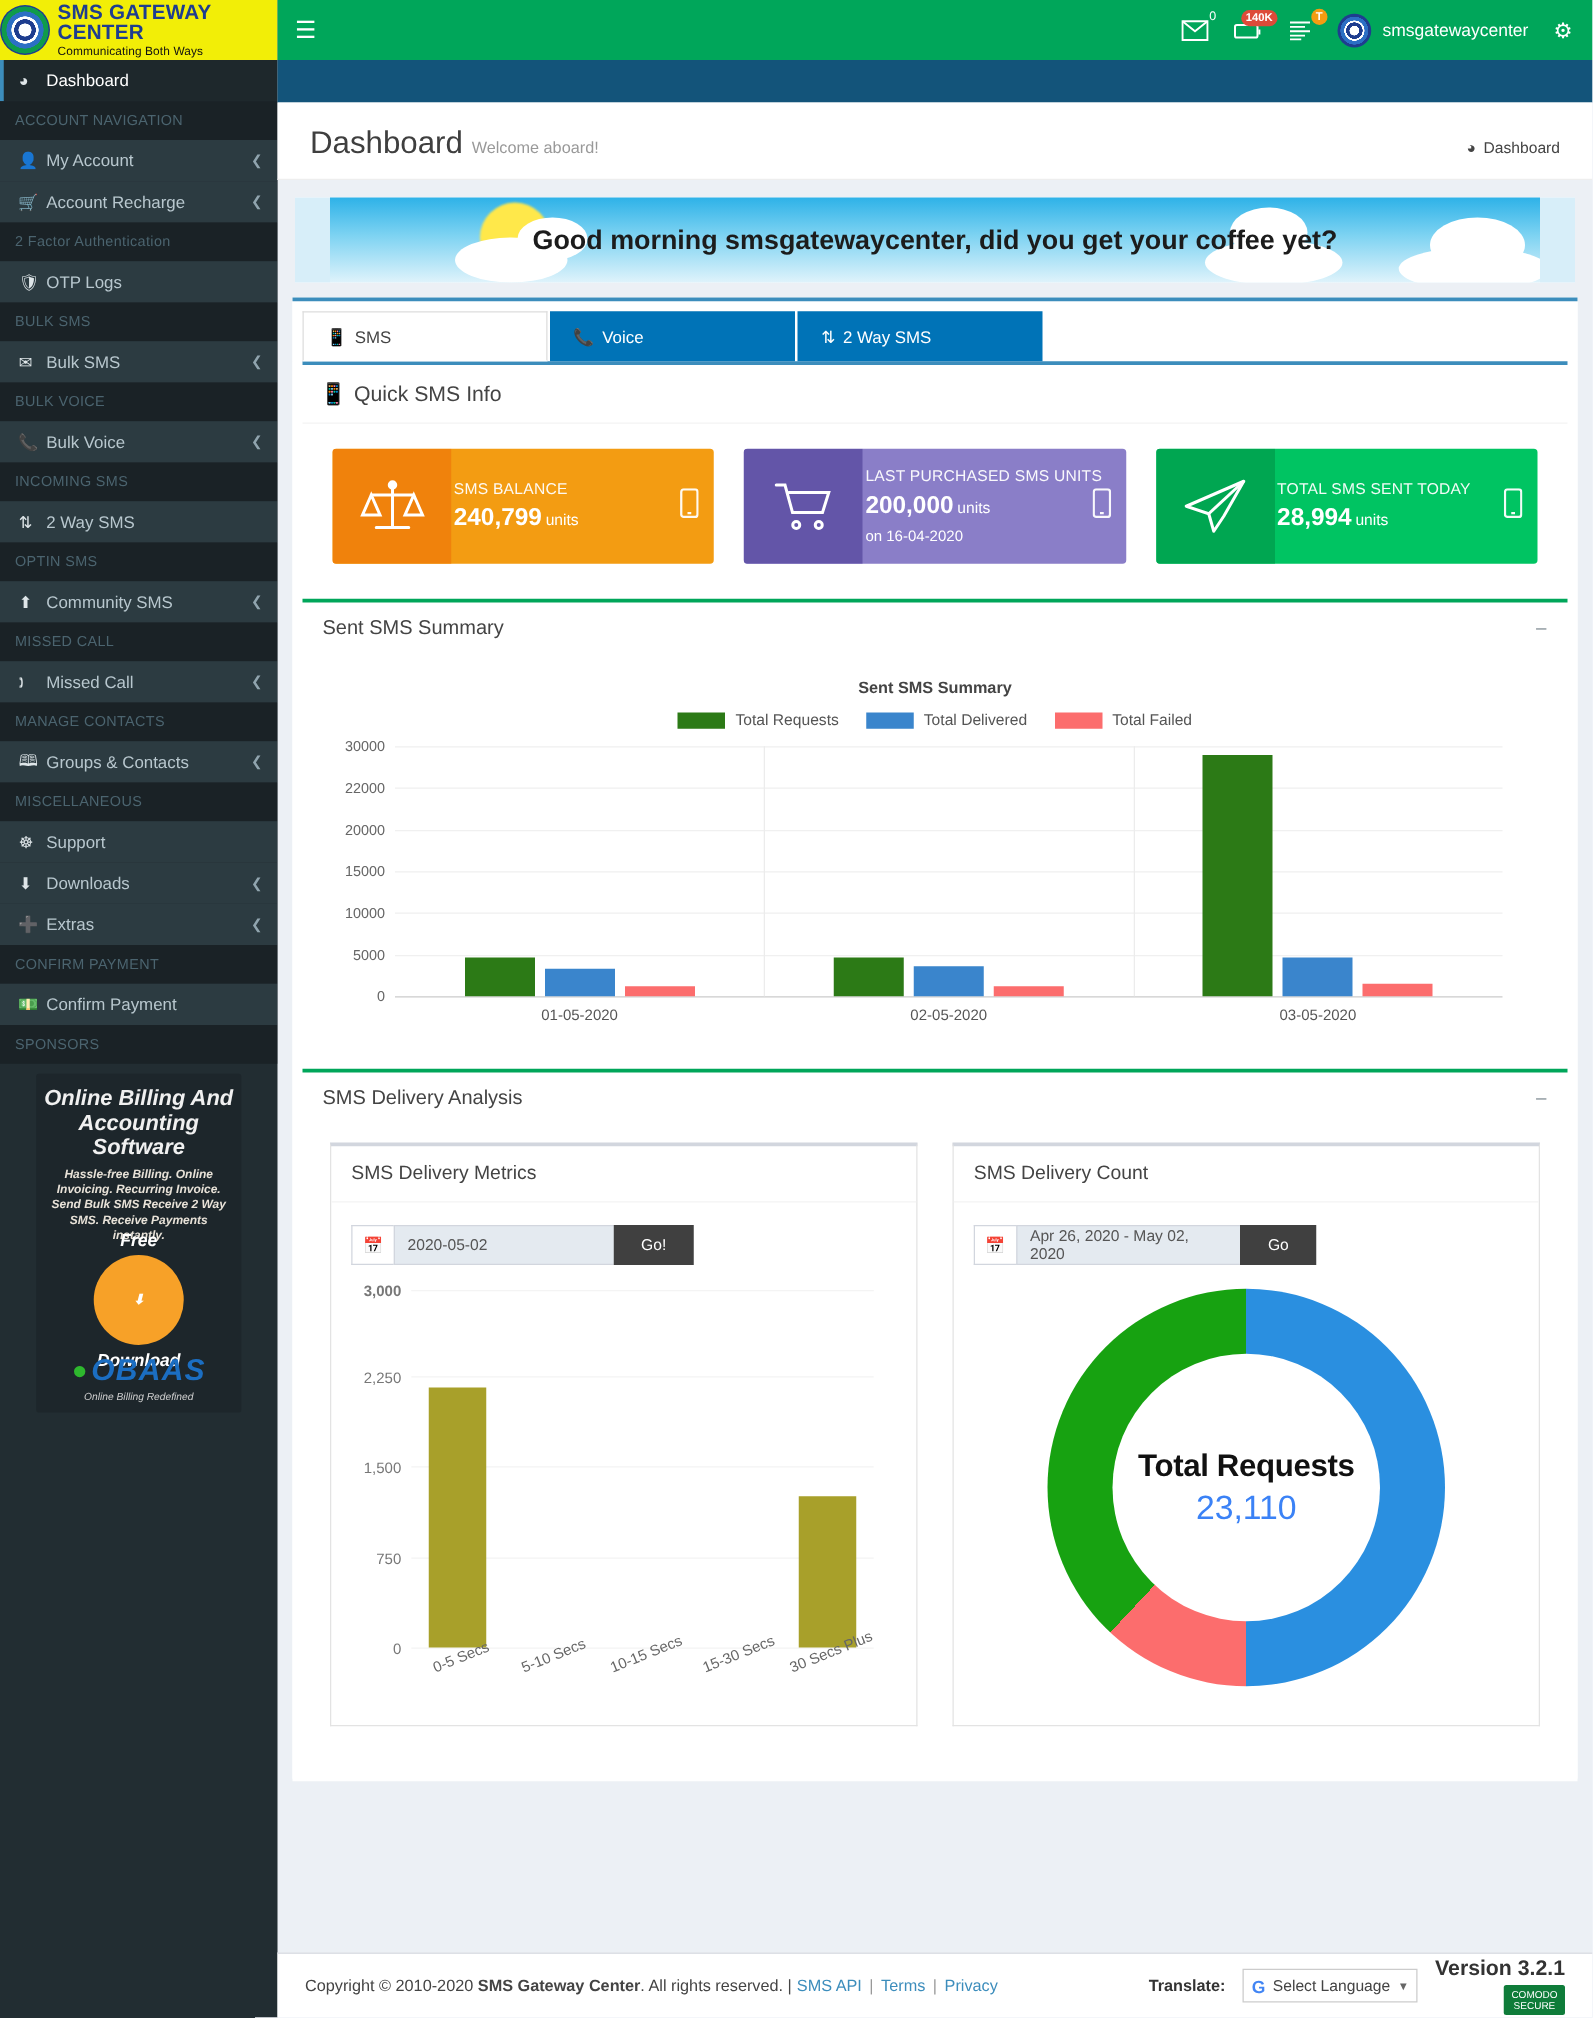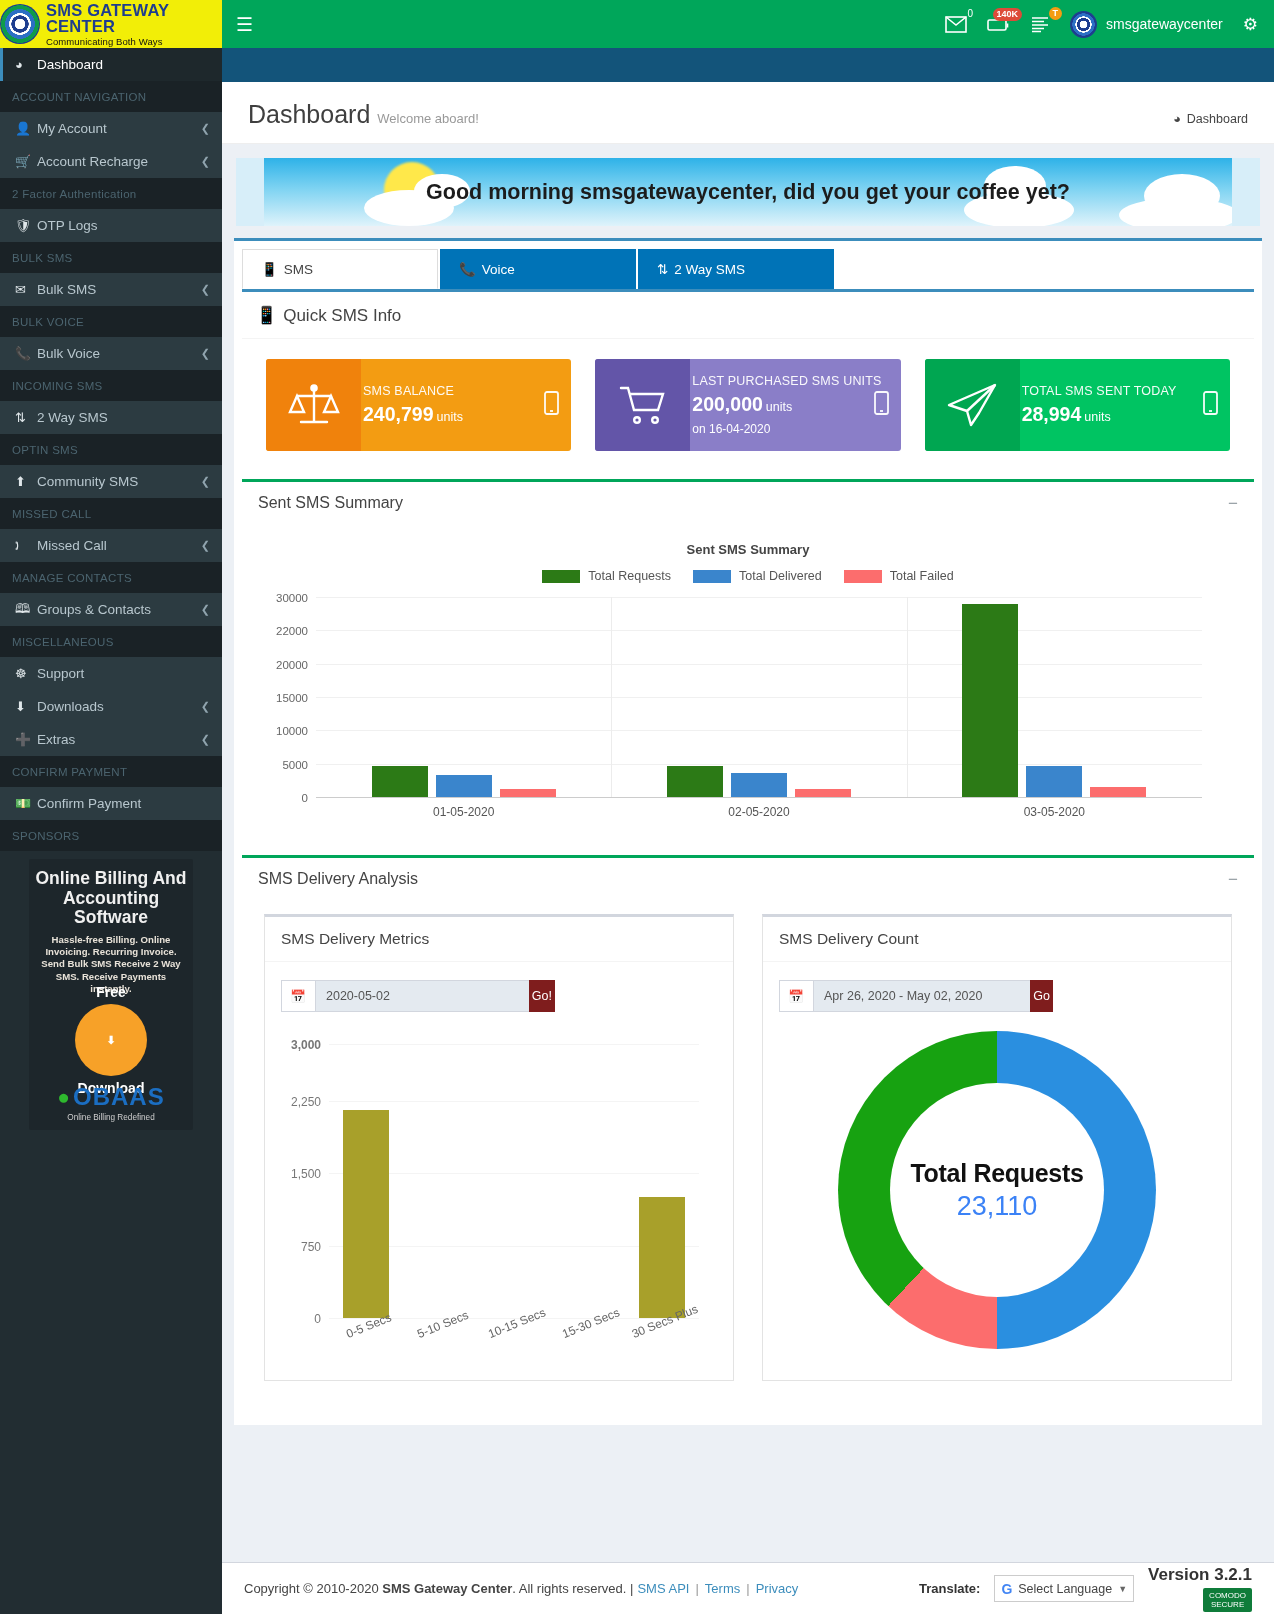--- a/index.html
+++ b/index.html
@@ -34,21 +34,21 @@
   .nav-item .ni-ico { width: 22px; flex: 0 0 22px; font-size: 13px; color: #dfe6e9; display:inline-block; }
   .nav-item .ni-label { flex: 1; }
   .nav-item .ni-arrow { font-size: 11px; color: #90a4ae; }
   .nav-item.alt { background: #2c3b41; }
   .nav-header {
     padding: 10px 12px 9px; font-size: 11.5px; color: #4b646f;
     background: #1a2226; letter-spacing: .3px;
   }
   .nav-header.mixed { text-transform: none; }
 
-  .sponsor-wrap { padding: 8px 29px 0; }
+  .sponsor-wrap { padding: 8px 29px 0; font-style: italic; }
   .sponsor-card {
     background: #1d262b; padding: 10px 6px 8px; text-align: center;
     border-radius: 2px;
   }
   .sp-l1 { color: #f0f0f0; font-size: 17.5px; font-weight: bold; line-height: 1.12; }
   .sp-l2 { color: #e8e2d8; font-size: 9.6px; line-height: 1.28; margin-top: 6px; font-weight: bold;}
   .sp-circle {
     width: 72px; height: 72px; border-radius: 50%; background: #f7a128;
     margin: 9px auto 7px; display: flex; flex-direction: column;
     align-items: center; justify-content: center; color: #fff; font-weight: bold; font-size: 14px; line-height: 1.15; gap: 34px;
@@ -176,21 +176,21 @@
   .date-group { display: flex; align-items: stretch; height: 32px; width: 274px; margin-bottom: 8px; }
   .dg-icon {
     width: 34px; border: 1px solid #d2d6de; border-right: none; background: #fff;
     display: flex; align-items: center; justify-content: center; font-size: 13px; color: #555;
   }
   .dg-input {
     flex: 1; border: 1px solid #d2d6de; border-right: none; background: #e4eaf0;
     display: flex; align-items: center; padding: 0 10px; font-size: 12.5px; color: #555;
   }
   .dg-btn {
-    background: #7f1d1d; color: #fff; border: none; padding: 0 3px; font-size: 12.5px;
+    background: #404040; color: #fff; border: none; padding: 0 22px; font-size: 12.5px;
     display: flex; align-items: center; cursor: pointer;
   }
 
   .metrics-plot { position: relative; height: 290px; margin: 16px 18px 0 48px; }
   .m-gridline { position: absolute; left: 0; right: 0; border-top: 1px solid #f4f4f4; }
   .m-ytick { position: absolute; right: calc(100% + 8px); font-size: 12px; color: #777; transform: translateY(-50%); }
   .m-groups { position: absolute; inset: 0; display: flex; align-items: flex-end; }
   .m-slot { flex: 1; display: flex; justify-content: center; align-items: flex-end; height: 100%; }
   .m-bar { width: 46px; background: #a8a02a; }
   .m-xlabels { display: flex; margin: 2px 18px 0 48px; height: 46px; }
@@ -595,21 +595,21 @@
                       </div>
                       <div class="m-gridline" style="top: 217.5px;">
                         <span class="m-ytick">750</span>
                       </div>
                       <div class="m-gridline" style="top: 145px;">
                         <span class="m-ytick">1,500</span>
                       </div>
                       <div class="m-gridline" style="top: 72.5px;">
                         <span class="m-ytick">2,250</span>
                       </div>
-                      <div class="m-gridline" style="top: 16px; font-weight: bold;">
+                      <div class="m-gridline" style="top: 4px; font-weight: bold;">
                         <span class="m-ytick">3,000</span>
                       </div>
                       <div class="m-groups">
                         <div class="m-slot">
                           <div class="m-bar" style="height: 207.833px; background: rgb(168, 160, 42);"></div>
                         </div>
                         <div class="m-slot">
                           <div class="m-bar" style="height: 0px; background: rgb(168, 160, 42);"></div>
                         </div>
                         <div class="m-slot">

